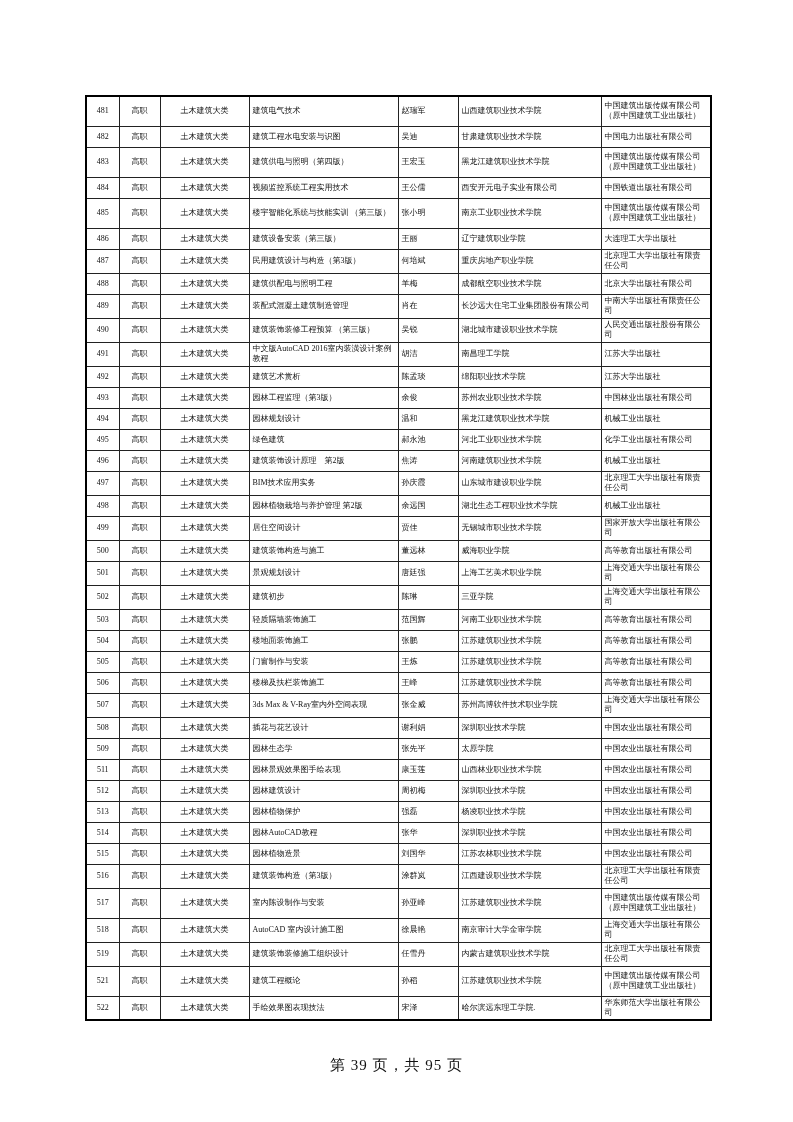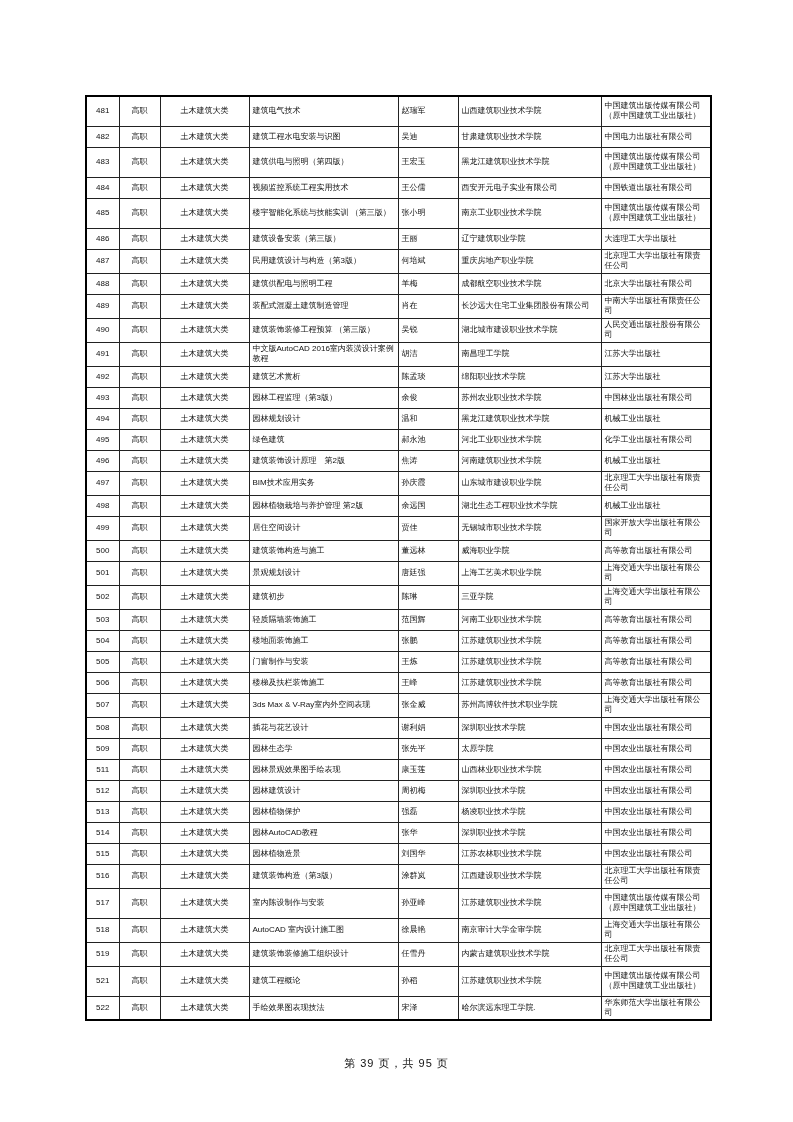--- a/index.html
+++ b/index.html
@@ -1,21 +1,21 @@
 <!DOCTYPE html>
 <html><head>
 <meta charset="utf-8">
 <style>
   html, body { margin: 0; padding: 0; background: #ffffff; }
   .page {
     position: relative;
     width: 793px;
     height: 1122px;
     background: #ffffff;
-    font-family: Liberation Sans, sans-serif;
+    font-family: Liberation Serif, serif;
     color: #111111;
     overflow: hidden;
   }
   table.booklist {
     position: absolute;
     left: 85px;
     top: 95px;
     width: 625px;
     border-collapse: collapse;
     table-layout: fixed;
@@ -31,21 +31,21 @@
     word-break: break-all;
   }
   td.c-center { text-align: center; padding: 0 1px; }
   td.c-left   { text-align: left; }
   .footer {
     position: absolute;
     left: 0;
     top: 1056px;
     width: 100%;
     text-align: center;
-    font-size: 11px;
+    font-size: 15px;
     letter-spacing: 1px;
     color: #111111;
   }
 </style>
 </head>
 <body>
 
 <div class="page">
   <table class="booklist">
     <colgroup>

